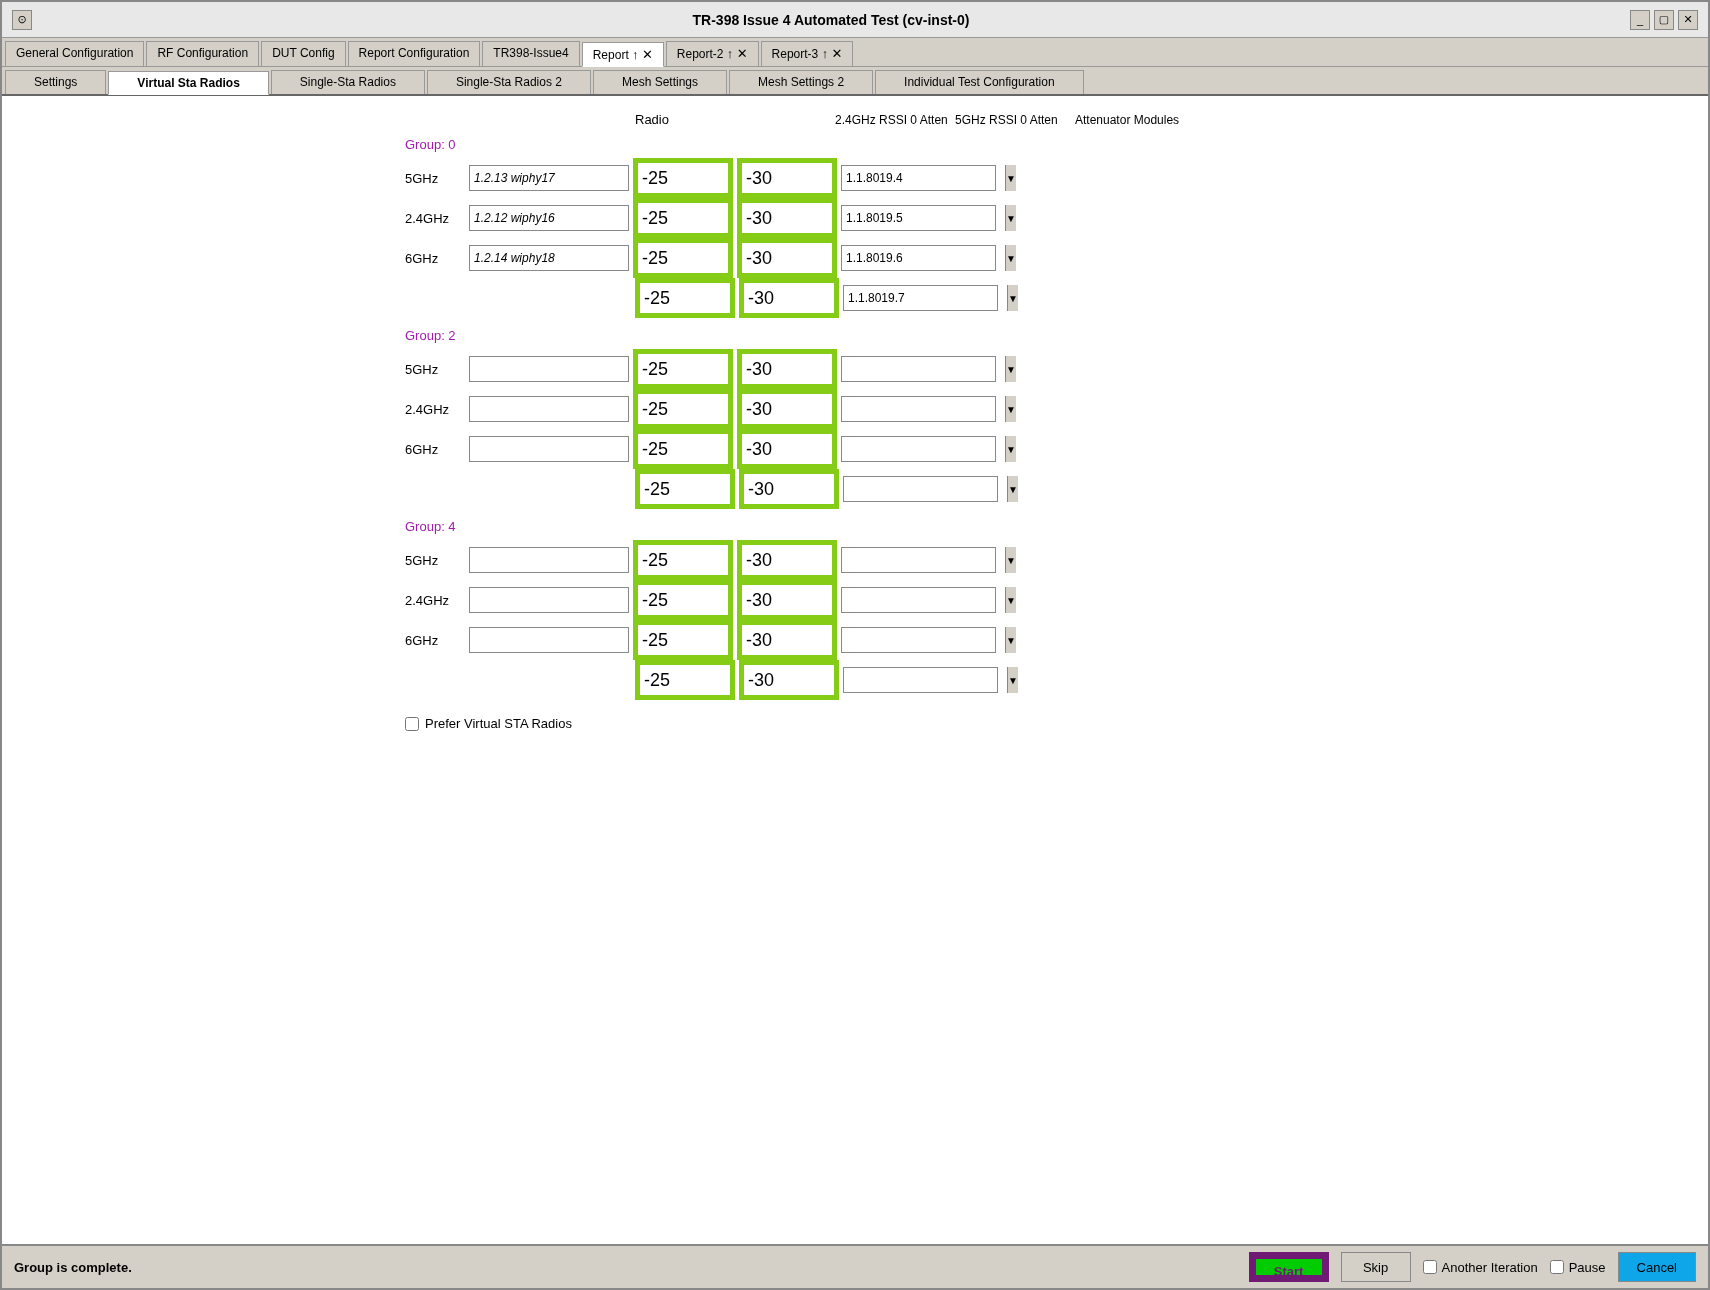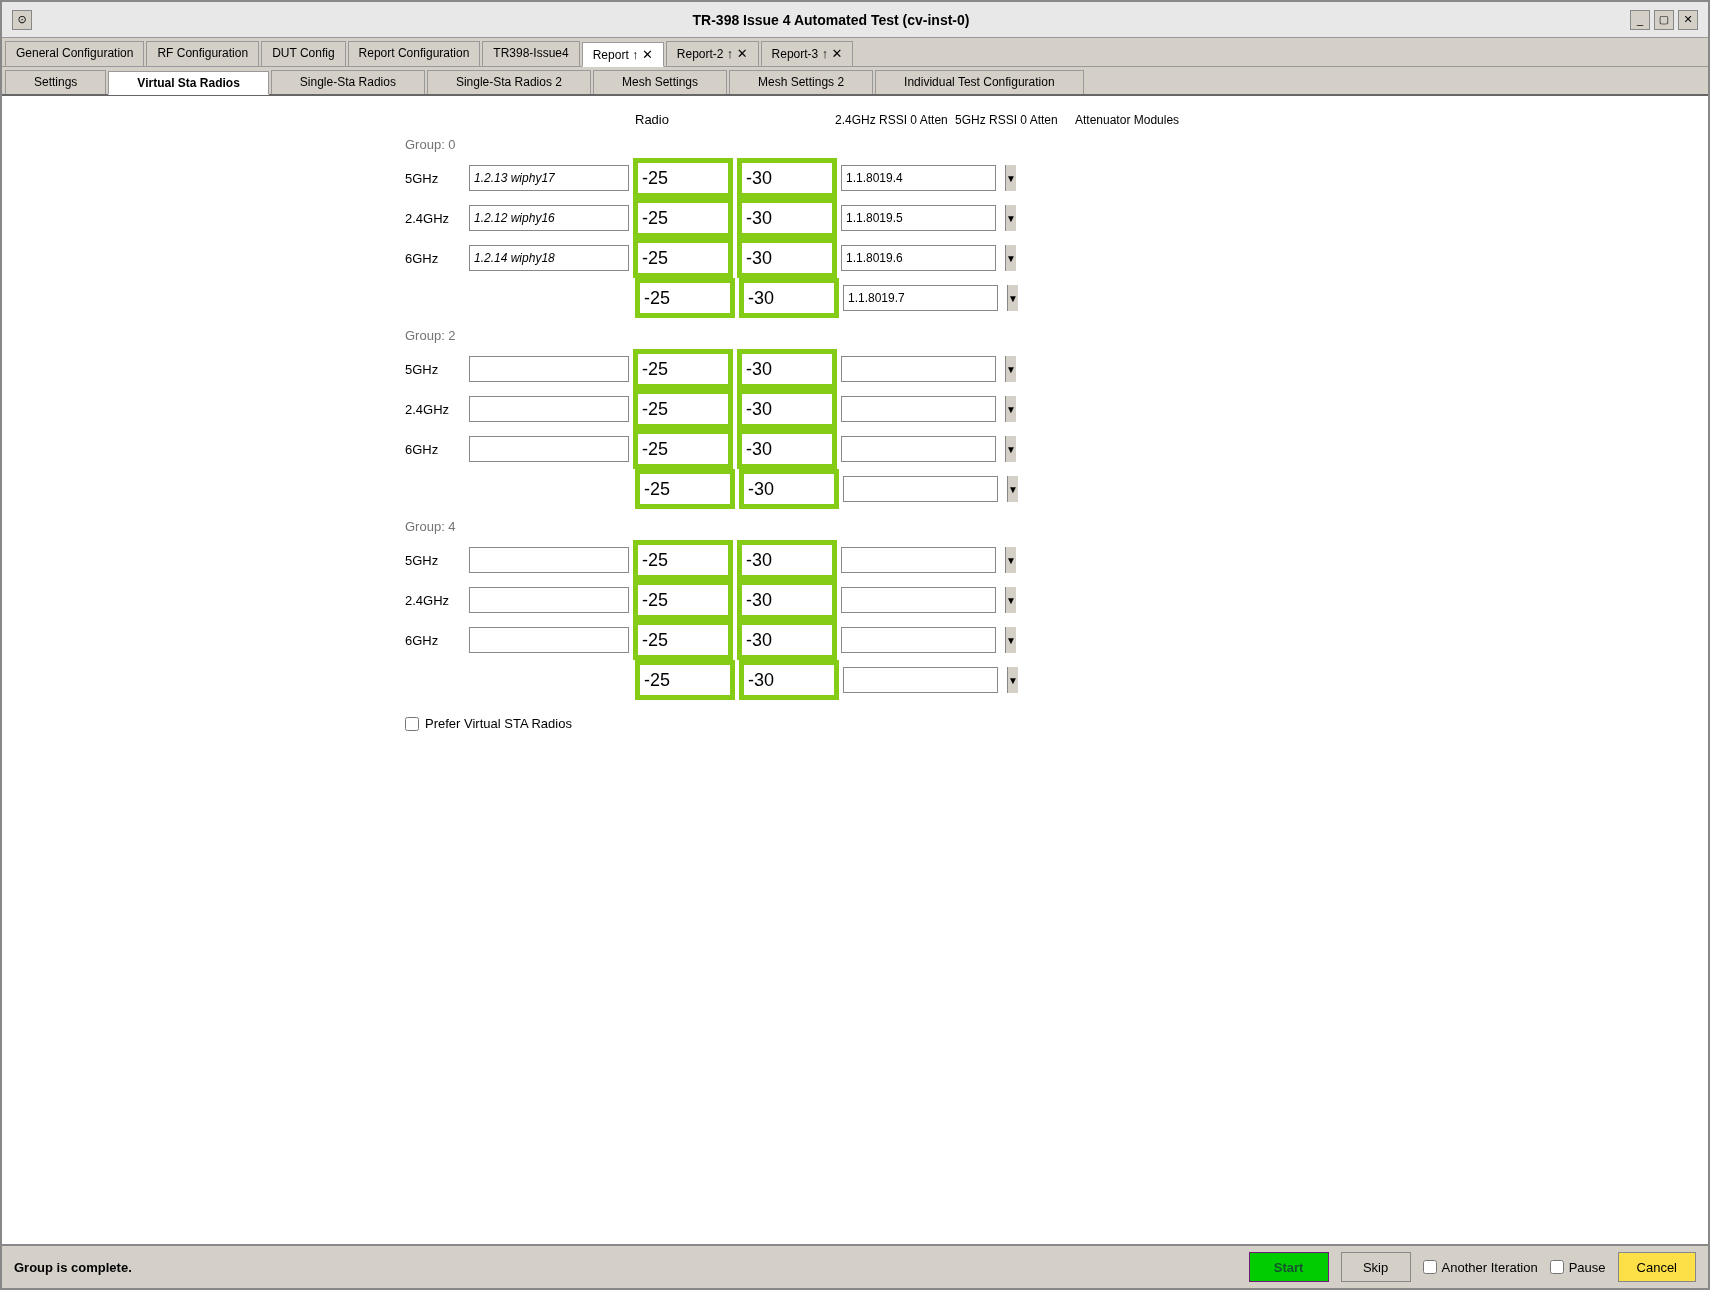--- a/index.html
+++ b/index.html
@@ -16,42 +16,42 @@
     .tab-bar-1 { background: #d4d0c8; border-bottom: 1px solid #999; display: flex; flex-wrap: nowrap; padding: 3px 3px 0; gap: 2px; }
     .tab { padding: 4px 10px; border: 1px solid #999; border-bottom: none; background: #d4d0c8; cursor: pointer; white-space: nowrap; font-size: 12px; }
     .tab.active { background: #ffffff; border-bottom: 1px solid #fff; position: relative; top: 1px; z-index: 1; }
 
     .tab-bar-2 { background: #d4d0c8; border-bottom: 2px solid #666; display: flex; flex-wrap: nowrap; padding: 3px 3px 0; gap: 2px; }
     .tab2 { padding: 4px 28px; border: 1px solid #999; border-bottom: none; background: #d4d0c8; cursor: pointer; white-space: nowrap; font-size: 12px; }
     .tab2.active { background: #ffffff; border-bottom: 1px solid #fff; position: relative; top: 1px; z-index: 1; font-weight: bold; }
 
     .main-content { flex: 1; background: #ffffff; overflow: auto; padding: 16px; }
 
-    .group-label { font-size: 13px; font-weight: normal; margin: 10px 0 6px 0; color: #737373; }
+    .group-label { font-size: 13px; font-weight: normal; margin: 10px 0 6px 0; color: #a21caf; }
 
     .form-row { display: flex; align-items: center; gap: 4px; }
     .row-label { width: 60px; font-size: 13px; }
     .select-wrapper { display: flex; align-items: center; border: 1px solid #888; background: #fff; width: 160px; height: 26px; }
     .select-input { flex: 1; border: none; outline: none; padding: 2px 4px; font-size: 12px; background: transparent; font-style: italic; }
     .select-arrow { width: 20px; height: 26px; background: #d4d0c8; border-left: 1px solid #888; display: flex; align-items: center; justify-content: center; cursor: pointer; font-size: 10px; }
 
     .num-input { width: 100px; height: 40px; border: 5px solid #84cc16; background: #fff; padding: 2px 4px; font-size: 18px; outline: none; }
     .attenuator-wrapper { display: flex; align-items: center; border: 1px solid #888; background: #fff; width: 155px; height: 26px; }
     .attenuator-input { flex: 1; border: none; outline: none; padding: 2px 4px; font-size: 12px; background: transparent; }
 
     .extra-row { display: flex; align-items: center; margin-bottom: 4px; gap: 4px; margin-left: 230px; }
 
     .checkbox-row { display: flex; align-items: center; margin-top: 16px; gap: 6px; margin-left: 0; }
 
     .status-bar { background: #d4d0c8; border-top: 2px solid #888; padding: 6px 12px; display: flex; align-items: center; gap: 12px; min-height: 44px; }
     .status-text { font-weight: bold; font-size: 13px; }
     .spacer { flex: 1; }
     .btn { padding: 5px 18px; border: 1px solid #888; background: #d4d0c8; cursor: pointer; font-size: 13px; min-width: 70px; height: 30px; }
-    .btn-start { background: #00cc00; color: #14532d; font-weight: bold; border: 1px solid #701a75; min-width: 80px; }
-    .btn-cancel { background: #fde047; }
+    .btn-start { background: #00cc00; color: #701a75; font-weight: bold; border: 7px solid #701a75; min-width: 80px; }
+    .btn-cancel { background: #0ea5e9; }
     .check-label { display: flex; align-items: center; gap: 5px; font-size: 13px; }
     .check-small { width: 14px; height: 14px; border: 1px solid #666; background: #fff; }
 
     .form-section { margin-bottom: 10px; }
   </style>
 </head>
 <body>
 
 <div class="window">
 

